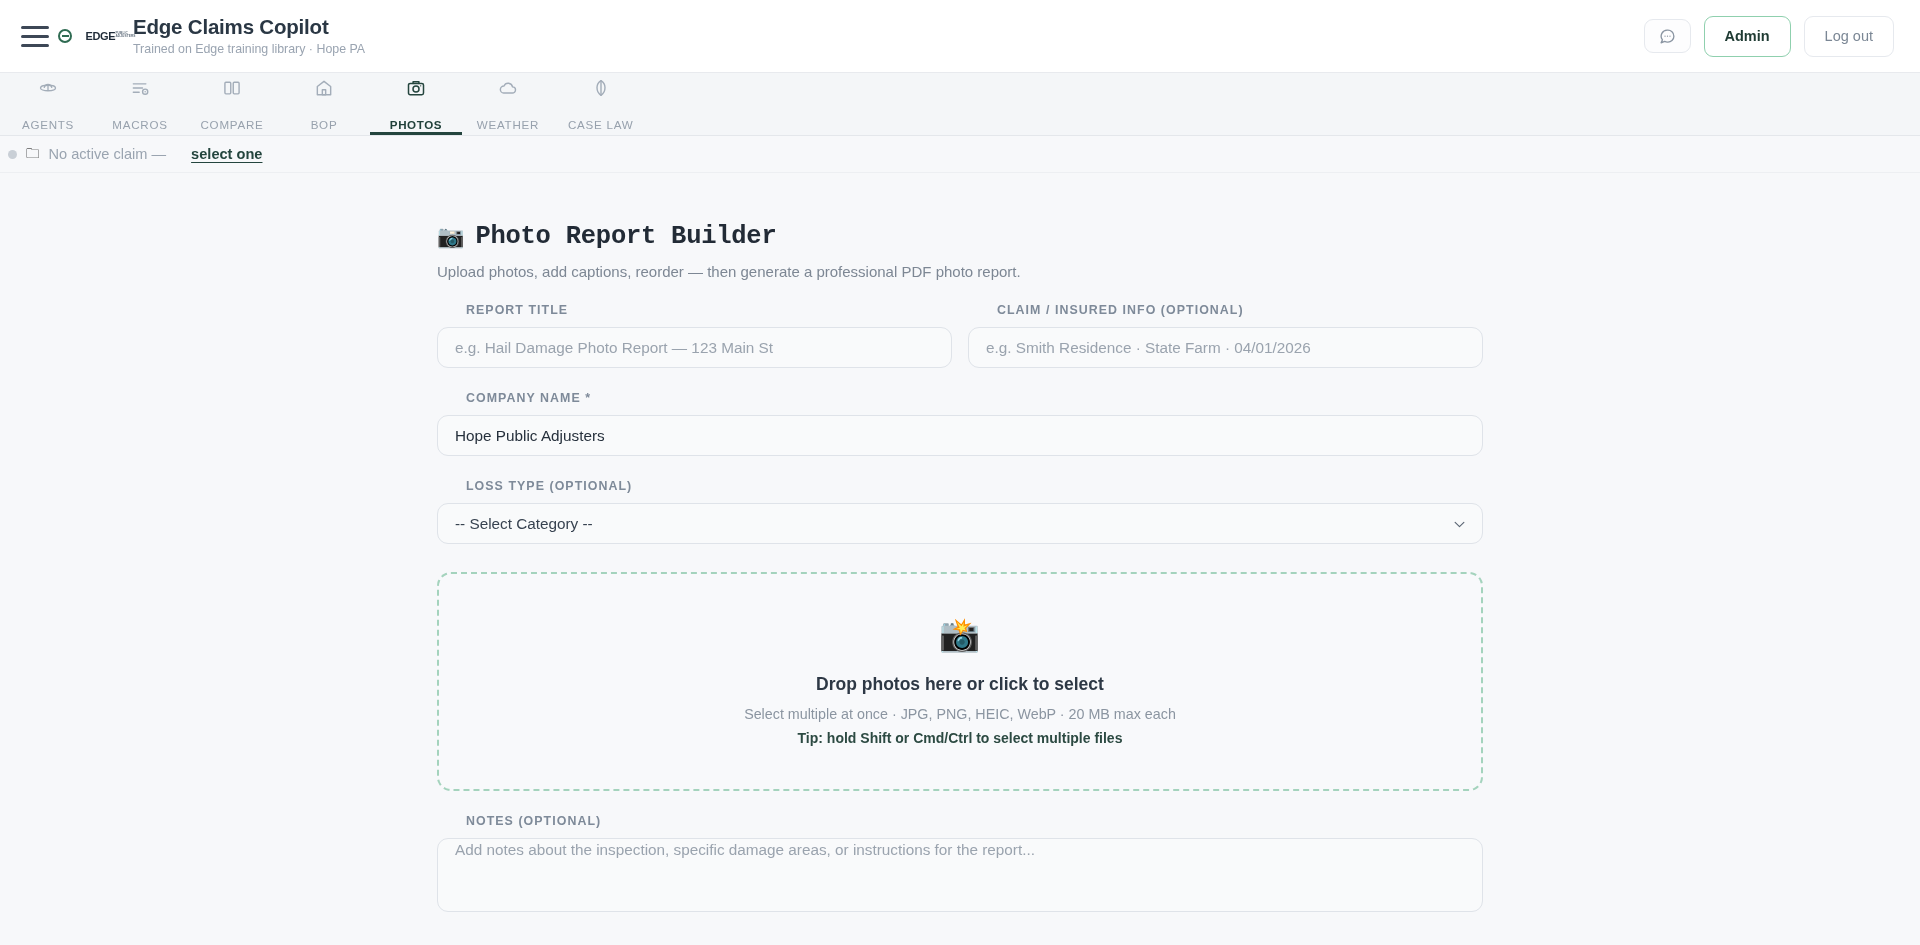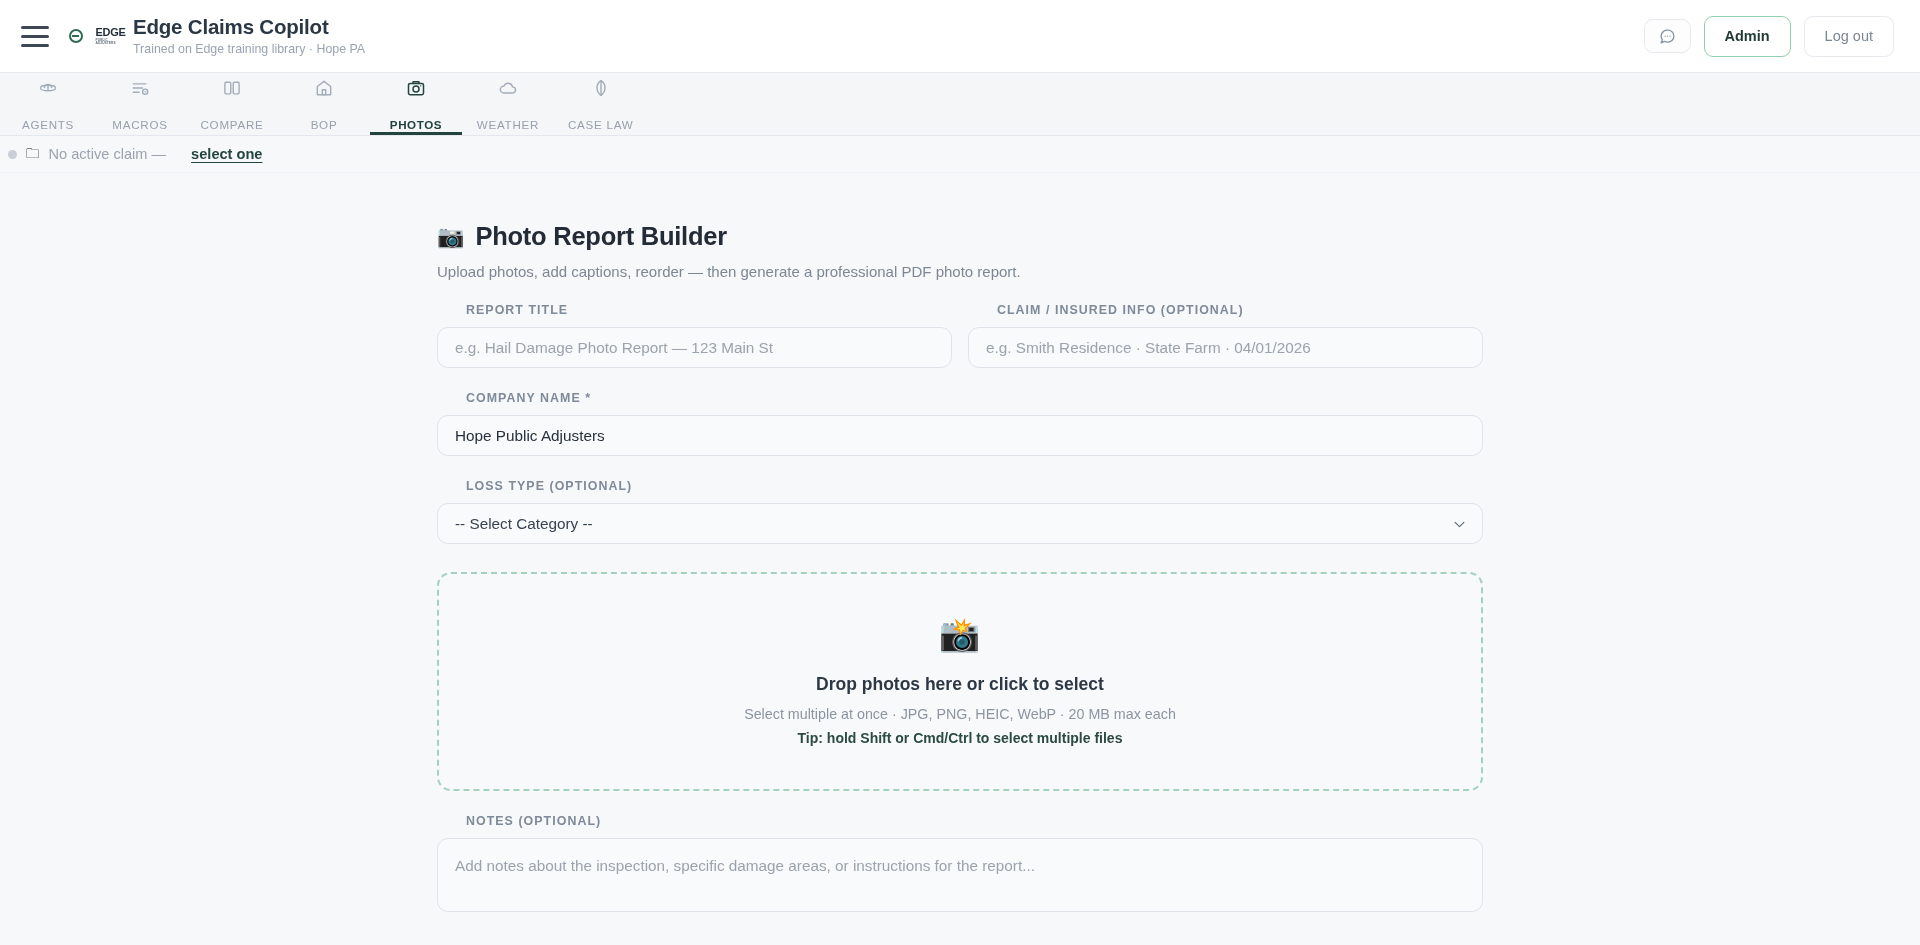--- a/index.html
+++ b/index.html
@@ -39,21 +39,21 @@
   .brandlogo .lg-circle {
     width: 14px; height: 14px; border-radius: 50%;
     border: 2px solid #2f6b52; position: relative;
     display: flex; align-items: center; justify-content: center;
     flex: 0 0 auto;
   }
   .brandlogo .lg-circle::after {
     content: ""; width: 7px; height: 2px; background: #2f6b52;
   }
   .brandlogo .lg-text {
-    margin-left: 13px; display: flex; flex-direction: column;
+    margin-left: 13px; display: flex; flex-direction: row;
     align-items: flex-start; line-height: 1;
   }
   .brandlogo .lg-main {
     font-size: 11px; font-weight: 700; color: #1f2b38; letter-spacing: -0.3px;
   }
   .brandlogo .lg-sub {
     font-size: 3.2px; font-weight: 700; color: #63707e; letter-spacing: 0.1px;
     margin-top: 1px;
   }
   .titleblock { margin-left: 15px; display: flex; flex-direction: column; justify-content: flex-start; }
@@ -135,21 +135,21 @@
     background: #f7f8fa;
     display: flex;
     justify-content: center;
   }
   .content {
     width: 1046px;
     padding-top: 49px;
   }
   .page-head { display: flex; align-items: center; gap: 11px; }
   .page-emoji { font-size: 22px; line-height: 1; }
-  .page-title { font-size: 25.5px; font-weight: 700; color: #222b36; letter-spacing: -0.25px; }
+  .page-title { font-size: 25.5px; font-weight: 700; color: #222b36; letter-spacing: -0.25px; font-family: Liberation Mono, monospace; }
   .page-sub { font-size: 15px; color: #7d8794; margin-top: 12px; }
 
   .field { margin-top: 23px; }
   .field-label {
     font-size: 12.4px; font-weight: 700; letter-spacing: 1.05px;
     color: #7e8a99; text-transform: uppercase; padding-left: 29px;
   }
   .row2 { display: flex; gap: 16px; margin-top: 23px; }
   .row2 .field { margin-top: 0; flex: 1; }
 
@@ -166,21 +166,21 @@
     height: 41px;
     outline: none;
   }
   .input::placeholder, .textarea::placeholder { color: #9aa3ae; }
   .selectbox {
     display: flex; align-items: center; justify-content: space-between;
     cursor: pointer; color: #374250;
   }
   .chev { color: #5a6573; font-size: 12px; line-height: 1; }
   .textarea {
-    height: 74px; padding: 16px 17px; resize: none; line-height: 1.4;
+    height: 74px; padding: 0 17px; resize: none; line-height: 1.4;
   }
 
   .dropzone {
     margin-top: 28px;
     height: 219px;
     border: 2px dashed #a4d3bd;
     border-radius: 14px;
     background: #f8f9fb;
     display: flex; flex-direction: column;
     align-items: center; justify-content: center;

